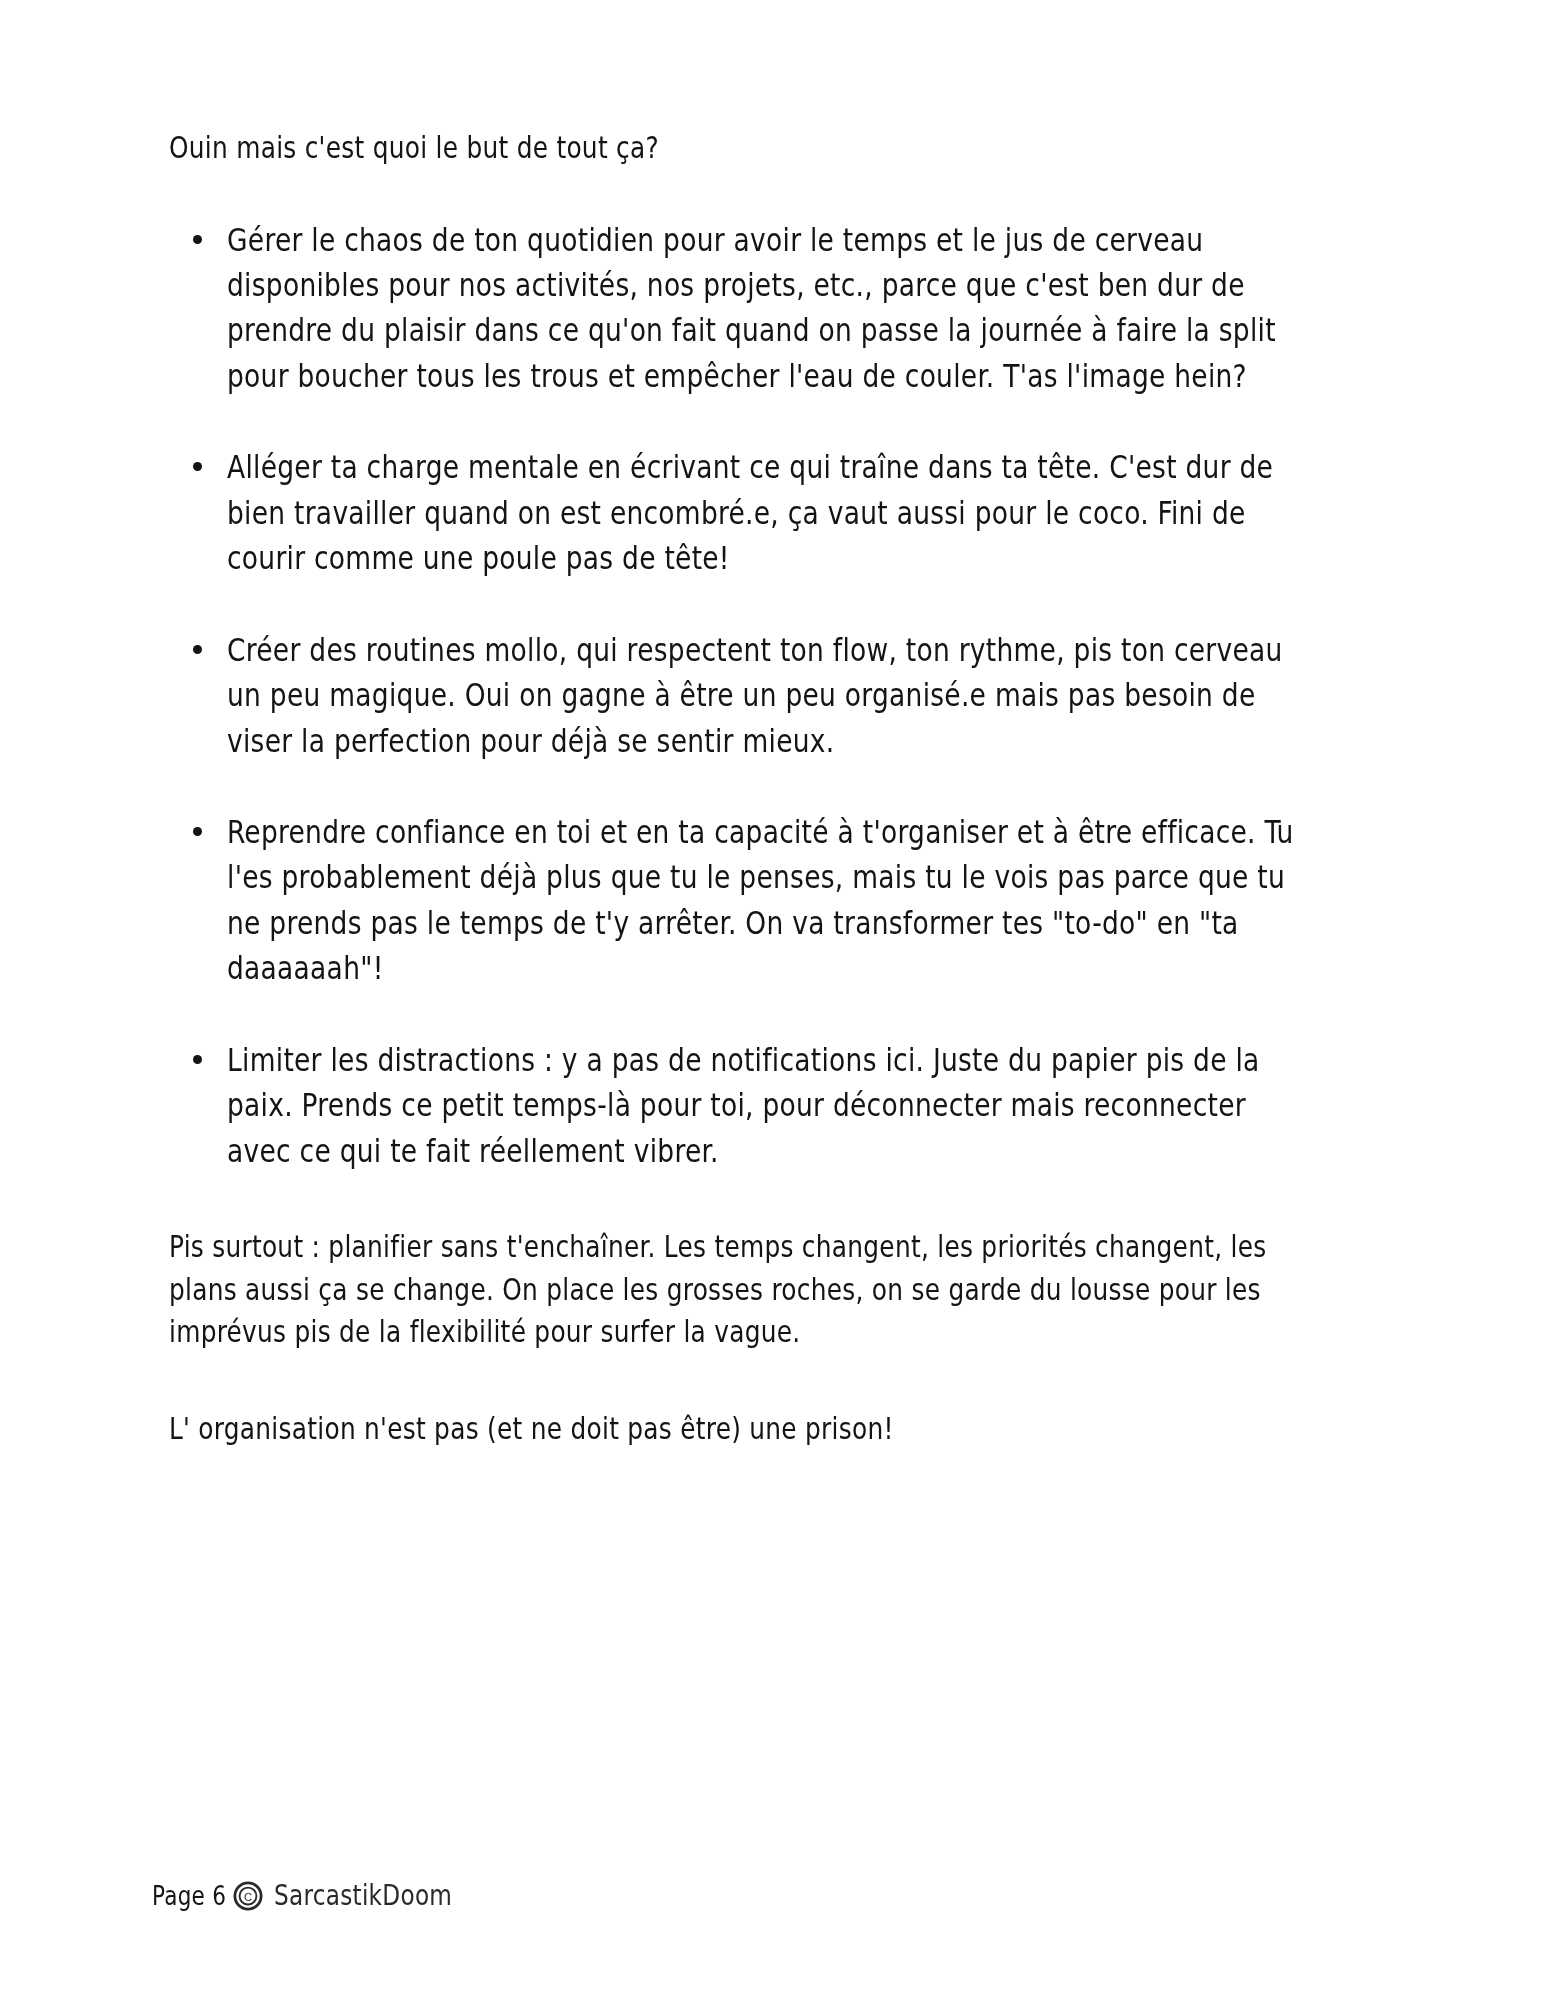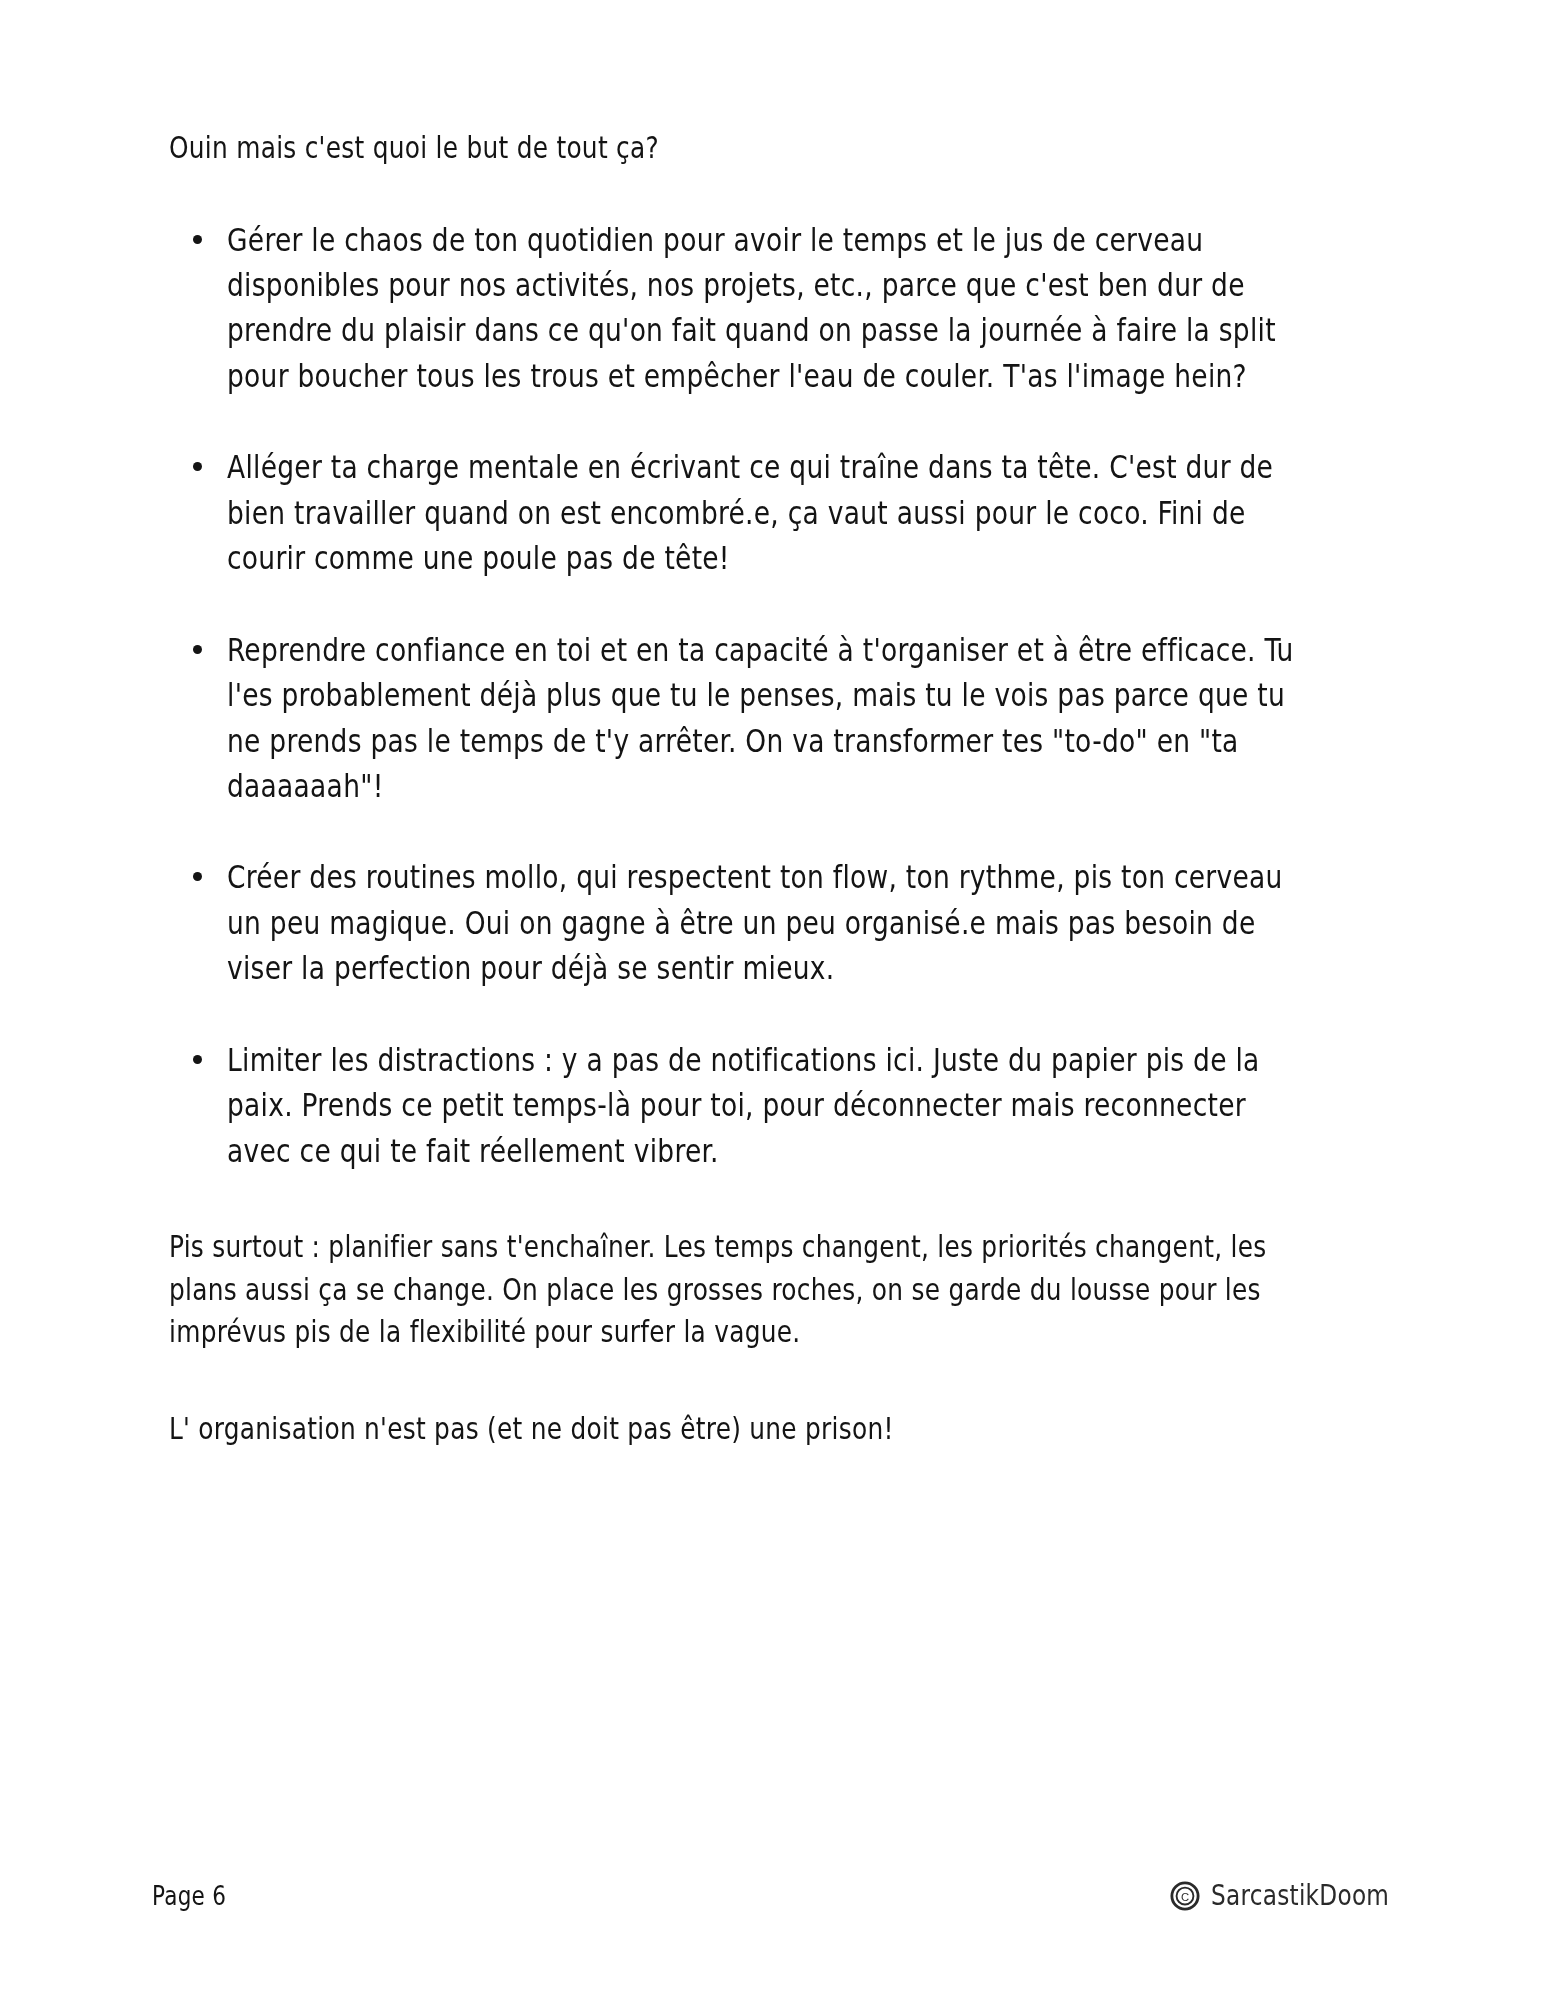--- a/index.html
+++ b/index.html
@@ -86,25 +86,24 @@
     transform-origin: left center;
   }
 
   .closing.second {
     margin-top: 54px;
   }
 
   .footer {
     position: absolute;
     left: 152px;
-    right: 140px;
+    right: 152px;
     bottom: 88px;
     display: flex;
     align-items: center;
-    justify-content: space-between;
     font-size: 26px;
   }
 
   .footer .page-num {
     transform: scaleX(0.92);
     transform-origin: left center;
   }
 
   .brand {
     display: flex;
@@ -139,25 +138,25 @@
       <li>
         <span class="dot"></span>
         <span class="hand btext">Gérer le chaos de ton quotidien pour avoir le temps et le jus de cerveau disponibles pour nos activités, nos projets, etc., parce que c'est ben dur de prendre du plaisir dans ce qu'on fait quand on passe la journée à faire la split pour boucher tous les trous et empêcher l'eau de couler. T'as l'image hein?</span>
       </li>
       <li>
         <span class="dot"></span>
         <span class="hand btext">Alléger ta charge mentale en écrivant ce qui traîne dans ta tête. C'est dur de bien travailler quand on est encombré.e, ça vaut aussi pour le coco. Fini de courir comme une poule pas de tête!</span>
       </li>
       <li>
         <span class="dot"></span>
-        <span class="hand btext">Reprendre confiance en toi et en ta capacité à t'organiser et à être efficace. Tu l'es probablement déjà plus que tu le penses, mais tu le vois pas parce que tu ne prends pas le temps de t'y arrêter. On va transformer tes "to-do" en "ta daaaaaah"!</span>
+        <span class="hand btext">Créer des routines mollo, qui respectent ton flow, ton rythme, pis ton cerveau un peu magique. Oui on gagne à être un peu organisé.e mais pas besoin de viser la perfection pour déjà se sentir mieux.</span>
       </li>
       <li>
         <span class="dot"></span>
-        <span class="hand btext">Créer des routines mollo, qui respectent ton flow, ton rythme, pis ton cerveau un peu magique. Oui on gagne à être un peu organisé.e mais pas besoin de viser la perfection pour déjà se sentir mieux.</span>
+        <span class="hand btext">Reprendre confiance en toi et en ta capacité à t'organiser et à être efficace. Tu l'es probablement déjà plus que tu le penses, mais tu le vois pas parce que tu ne prends pas le temps de t'y arrêter. On va transformer tes "to-do" en "ta daaaaaah"!</span>
       </li>
       <li>
         <span class="dot"></span>
         <span class="hand btext">Limiter les distractions : y a pas de notifications ici. Juste du papier pis de la paix. Prends ce petit temps-là pour toi, pour déconnecter mais reconnecter avec ce qui te fait réellement vibrer.</span>
       </li>
     </ul>
 
     <p class="hand closing">Pis surtout : planifier sans t'enchaîner. Les temps changent, les priorités changent, les plans aussi ça se change. On place les grosses roches, on se garde du lousse pour les imprévus pis de la flexibilité pour surfer la vague.</p>
 
     <p class="hand closing second">L' organisation n'est pas (et ne doit pas être) une prison!</p>

